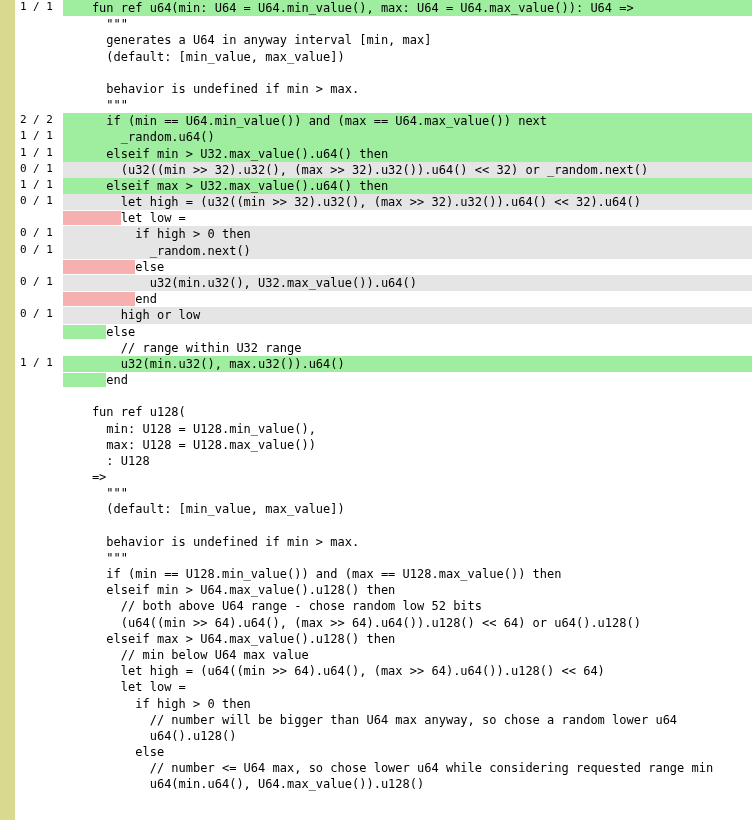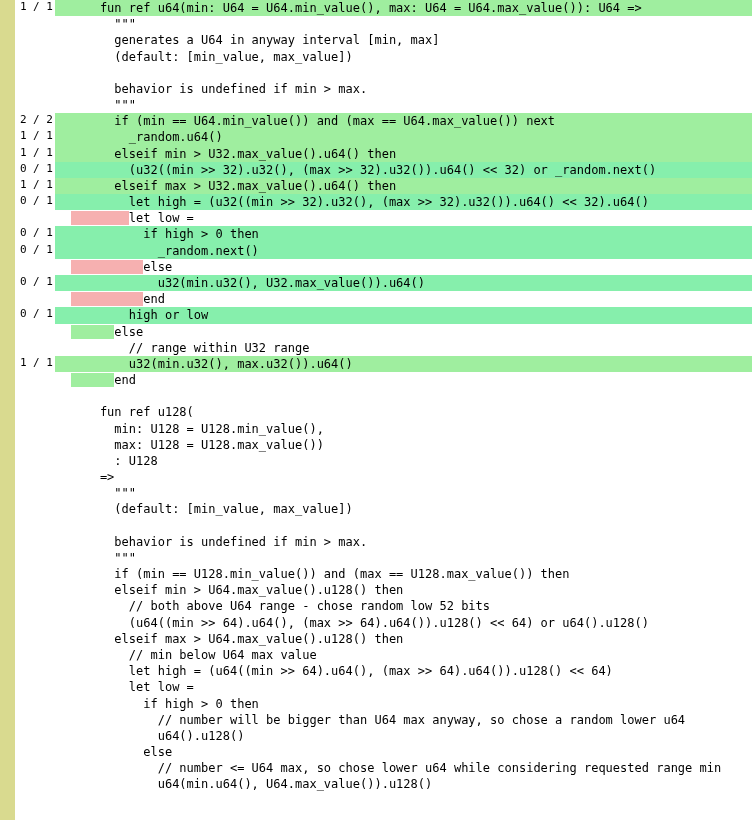--- a/index.html
+++ b/index.html
@@ -26,31 +26,31 @@
     flex: 1 1 auto;
   }
   .line {
     display: flex;
     align-items: stretch;
     min-height: 16px;
   }
   .cov {
     flex: 0 0 38px;
     text-align: right;
-    padding-right: 2px;
+    padding-right: 10px;
     white-space: pre;
     font-size: 11px;
   }
   .code {
     flex: 1 1 auto;
     white-space: pre;
-    padding-left: 16px;
+    padding-left: 0;
   }
   .hl-green { background: #9fee9f; }
-  .hl-red   { background: #86efac; }
+  .hl-red   { background: #e5e5e5; }
   
   .code span.seg { display: inline; }
   .code span.seg-green { background: #9fee9f; }
   .code span.seg-red   { background: #f6b0b0; }
 </style>
 </head>
 <body>
 
 <div class="page">
   <div class="gutter"></div>

